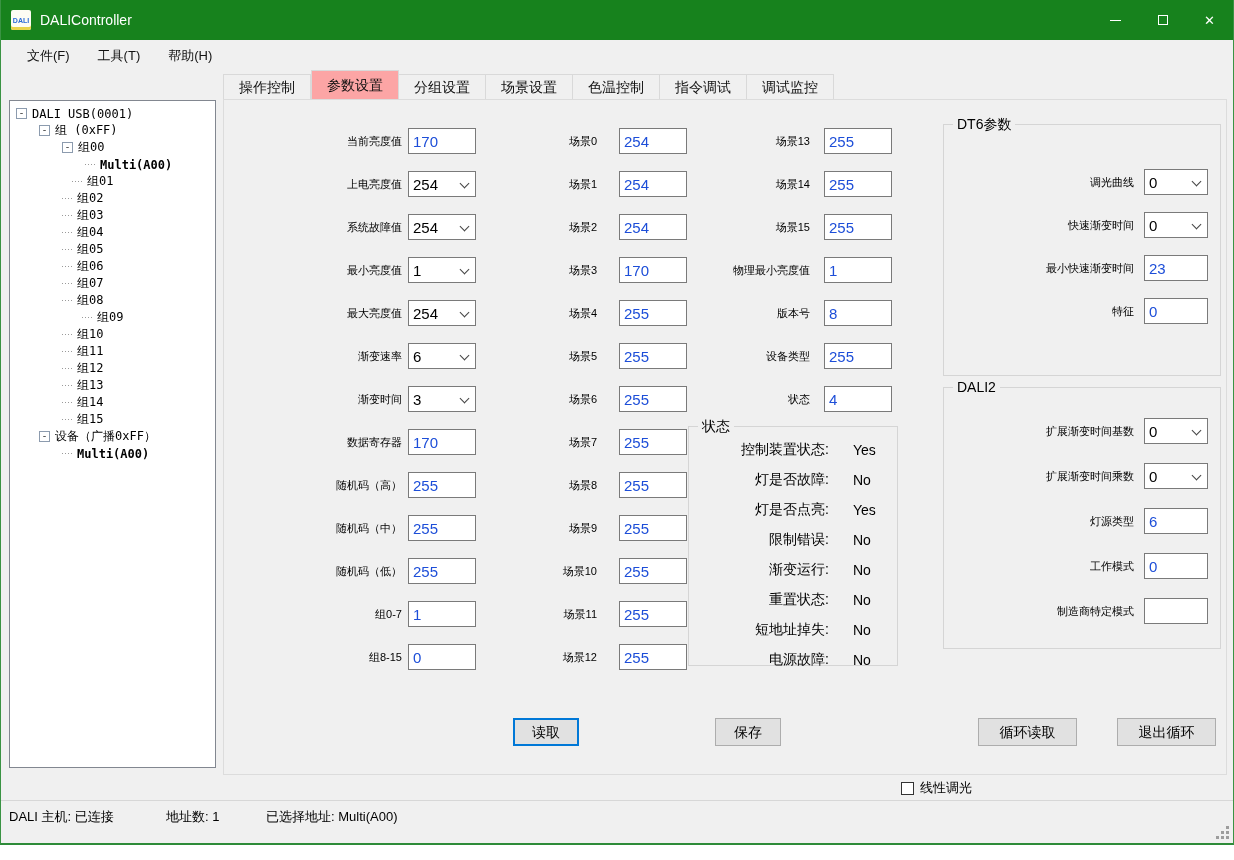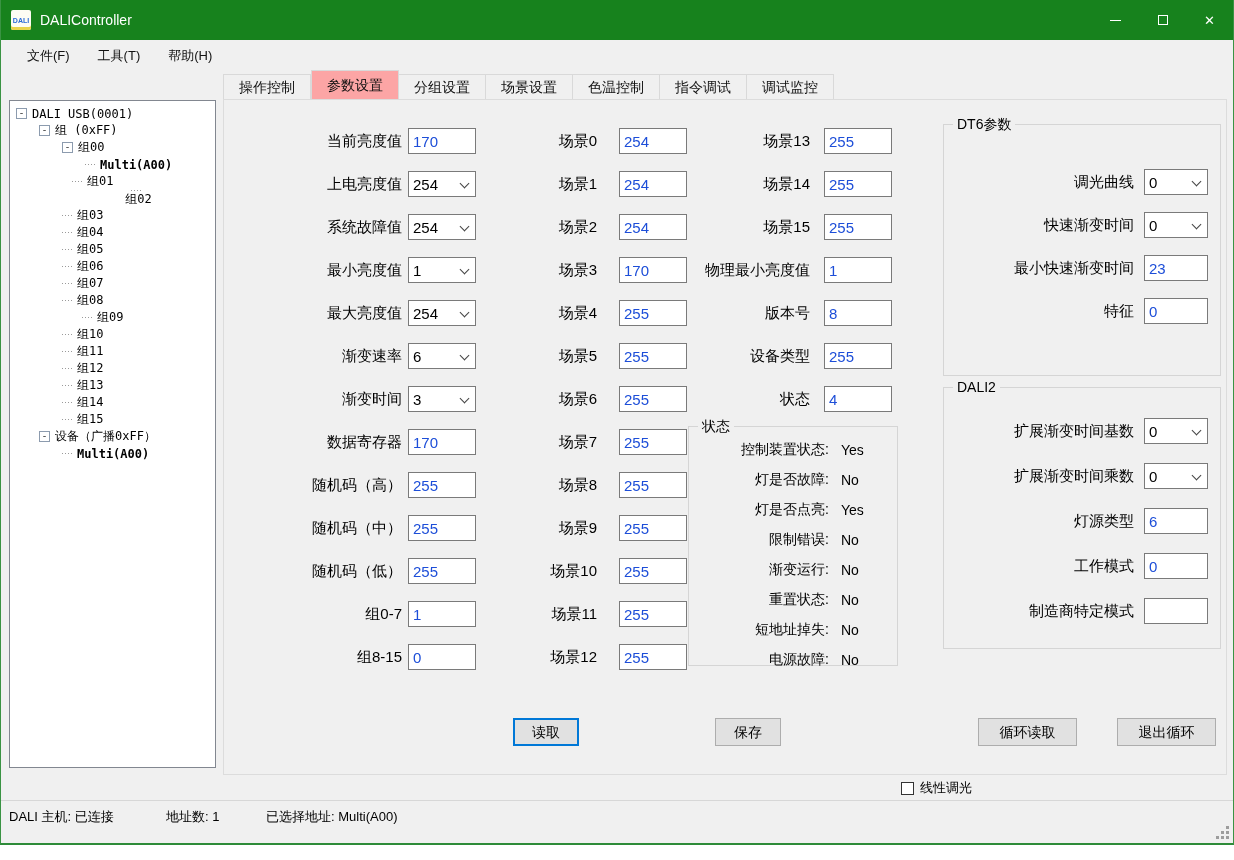--- a/index.html
+++ b/index.html
@@ -37,35 +37,35 @@
   .tab{ height:25px; padding:4px 15px 0; font-size:14px; color:#111; background:#f0f0f0; border:1px solid #d9d9d9; border-left:none; border-bottom:none; }
   .tab:first-child{ border-left:1px solid #d9d9d9; }
   .tab.sel{ background:#fca5a5; height:29px; margin-top:-4px; position:relative; z-index:3; border-left:1px solid #d9d9d9; padding-top:6px; }
 
   
   .panel{ position:absolute; left:222px; top:99px; width:1004px; height:676px; background:#f0f0f0; border:1px solid #dcdcdc; z-index:1; }
 
   .col{ position:absolute; top:28px; display:flex; flex-direction:column; gap:17px; }
   .col1{ left:30px; } .col2{ left:247px; } .col3{ left:456px; }
   .frow{ display:flex; align-items:center; height:26px; }
-  .flabel{ font-size:15px; color:#000; text-align:right; white-space:nowrap; }
+  .flabel{ font-size:11px; color:#000; text-align:right; white-space:nowrap; }
   .col1 .flabel{ width:148px; margin-right:6px; }
   .col2 .flabel{ width:126px; margin-right:22px; }
   .col3 .flabel{ width:130px; margin-right:14px; }
   .tfield{ width:68px; height:26px; border:1px solid #7a7a7a; background:#fff; font-size:15px; padding:1px 4px; font-family:inherit; color:#1d4ed8; }
   .combo{ position:relative; width:68px; height:26px; border:1px solid #7a7a7a; background:#fff; display:flex; align-items:center; padding-left:4px; font-size:15px; }
   .chev{ position:absolute; right:7px; top:8px; width:7px; height:7px; border-right:1.4px solid #444; border-bottom:1.4px solid #444; transform:rotate(45deg); }
 
   
   .group{ position:absolute; border:1px solid #d5d5d5; }
   .gtitle{ position:absolute; top:-9px; left:9px; background:#f0f0f0; padding:0 4px; font-size:14px; color:#000; }
   .g-status{ left:464px; top:326px; width:210px; height:240px; }
   .srow{ display:flex; align-items:center; height:30px; }
   .slabel{ width:140px; text-align:right; font-size:14px; color:#000; }
-  .svalue{ margin-left:12px; font-size:14px; color:#000; }
+  .svalue{ margin-left:24px; font-size:14px; color:#000; }
   .g-status .gbody{ padding-top:8px; }
   .g-dt6{ left:719px; top:24px; width:278px; height:252px; }
   .g-dt6 .gbody{ padding-top:44px; display:flex; flex-direction:column; gap:17px; }
   .g-dali2{ left:719px; top:287px; width:278px; height:262px; }
   .g-dali2 .gbody{ padding-top:30px; display:flex; flex-direction:column; gap:19px; }
   .g-dt6 .flabel,.g-dali2 .flabel{ width:190px; margin-right:10px; }
   .g-dt6 .tfield,.g-dali2 .tfield,.g-dt6 .combo,.g-dali2 .combo{ width:64px; }
 
   
   .btn{ position:absolute; top:618px; height:28px; background:#e1e1e1; border:1px solid #adadad; font-size:14px; color:#000; text-align:center; line-height:26px; font-family:inherit; }
@@ -127,21 +127,21 @@
         <span>组00</span>
       </div>
       <div class="trow" style="padding-left: 75px;">
         <span class="tdots"></span>
         <span class="temph">Multi(A00)</span>
       </div>
       <div class="trow" style="padding-left: 62px;">
         <span class="tdots"></span>
         <span>组01</span>
       </div>
-      <div class="trow" style="padding-left: 52px; flex-direction: column;">
+      <div class="trow" style="padding-left: 52px;">
         <span class="tdots"></span>
         <span>组02</span>
       </div>
       <div class="trow" style="padding-left: 52px;">
         <span class="tdots"></span>
         <span>组03</span>
       </div>
       <div class="trow" style="padding-left: 52px;">
         <span class="tdots"></span>
         <span>组04</span>

